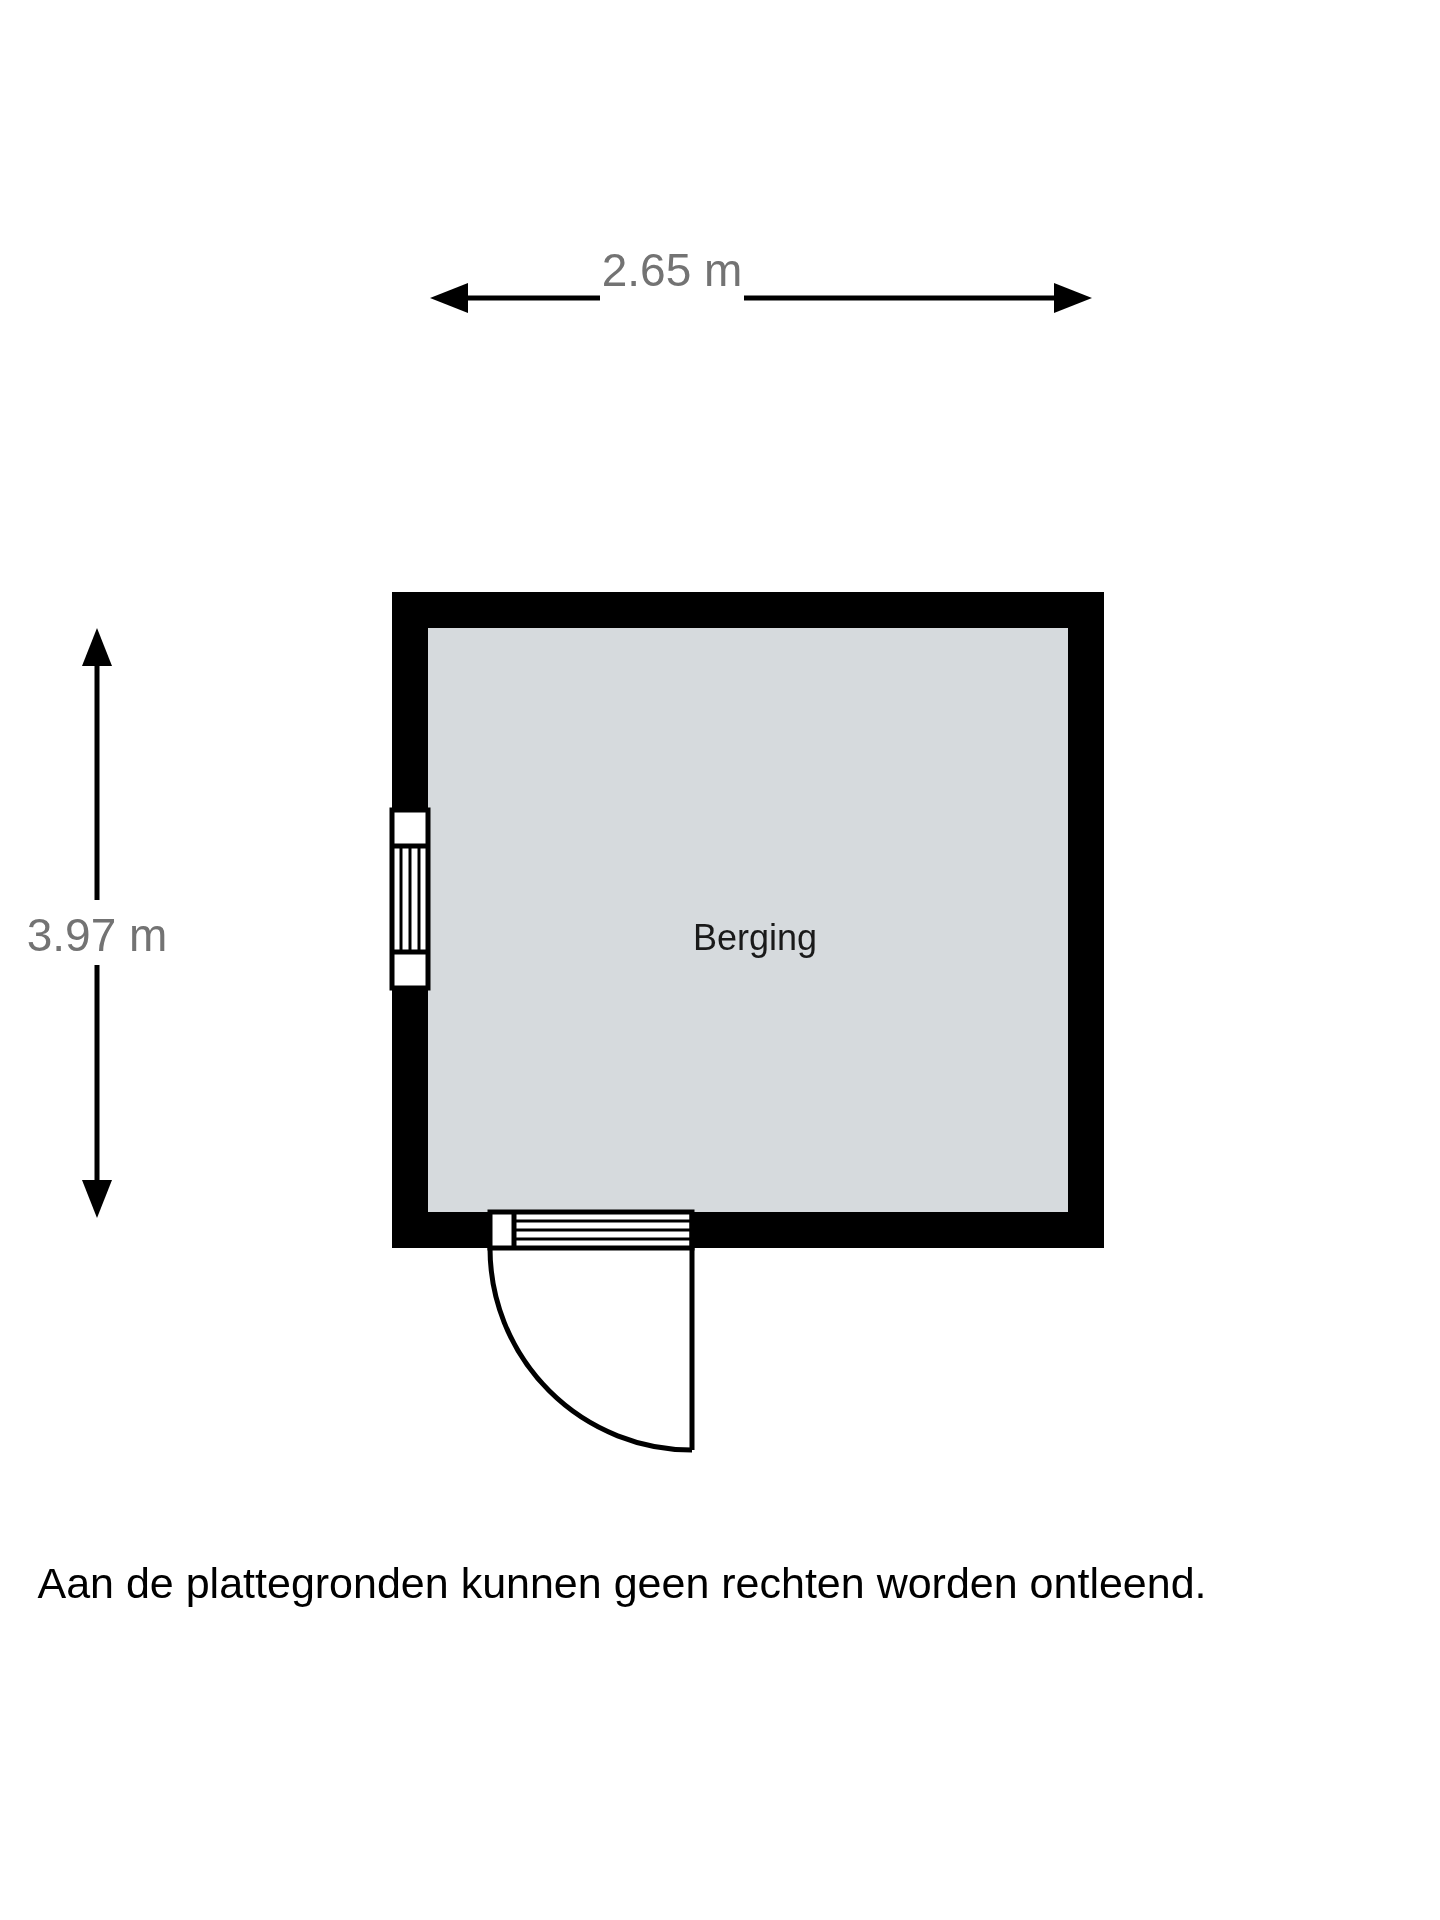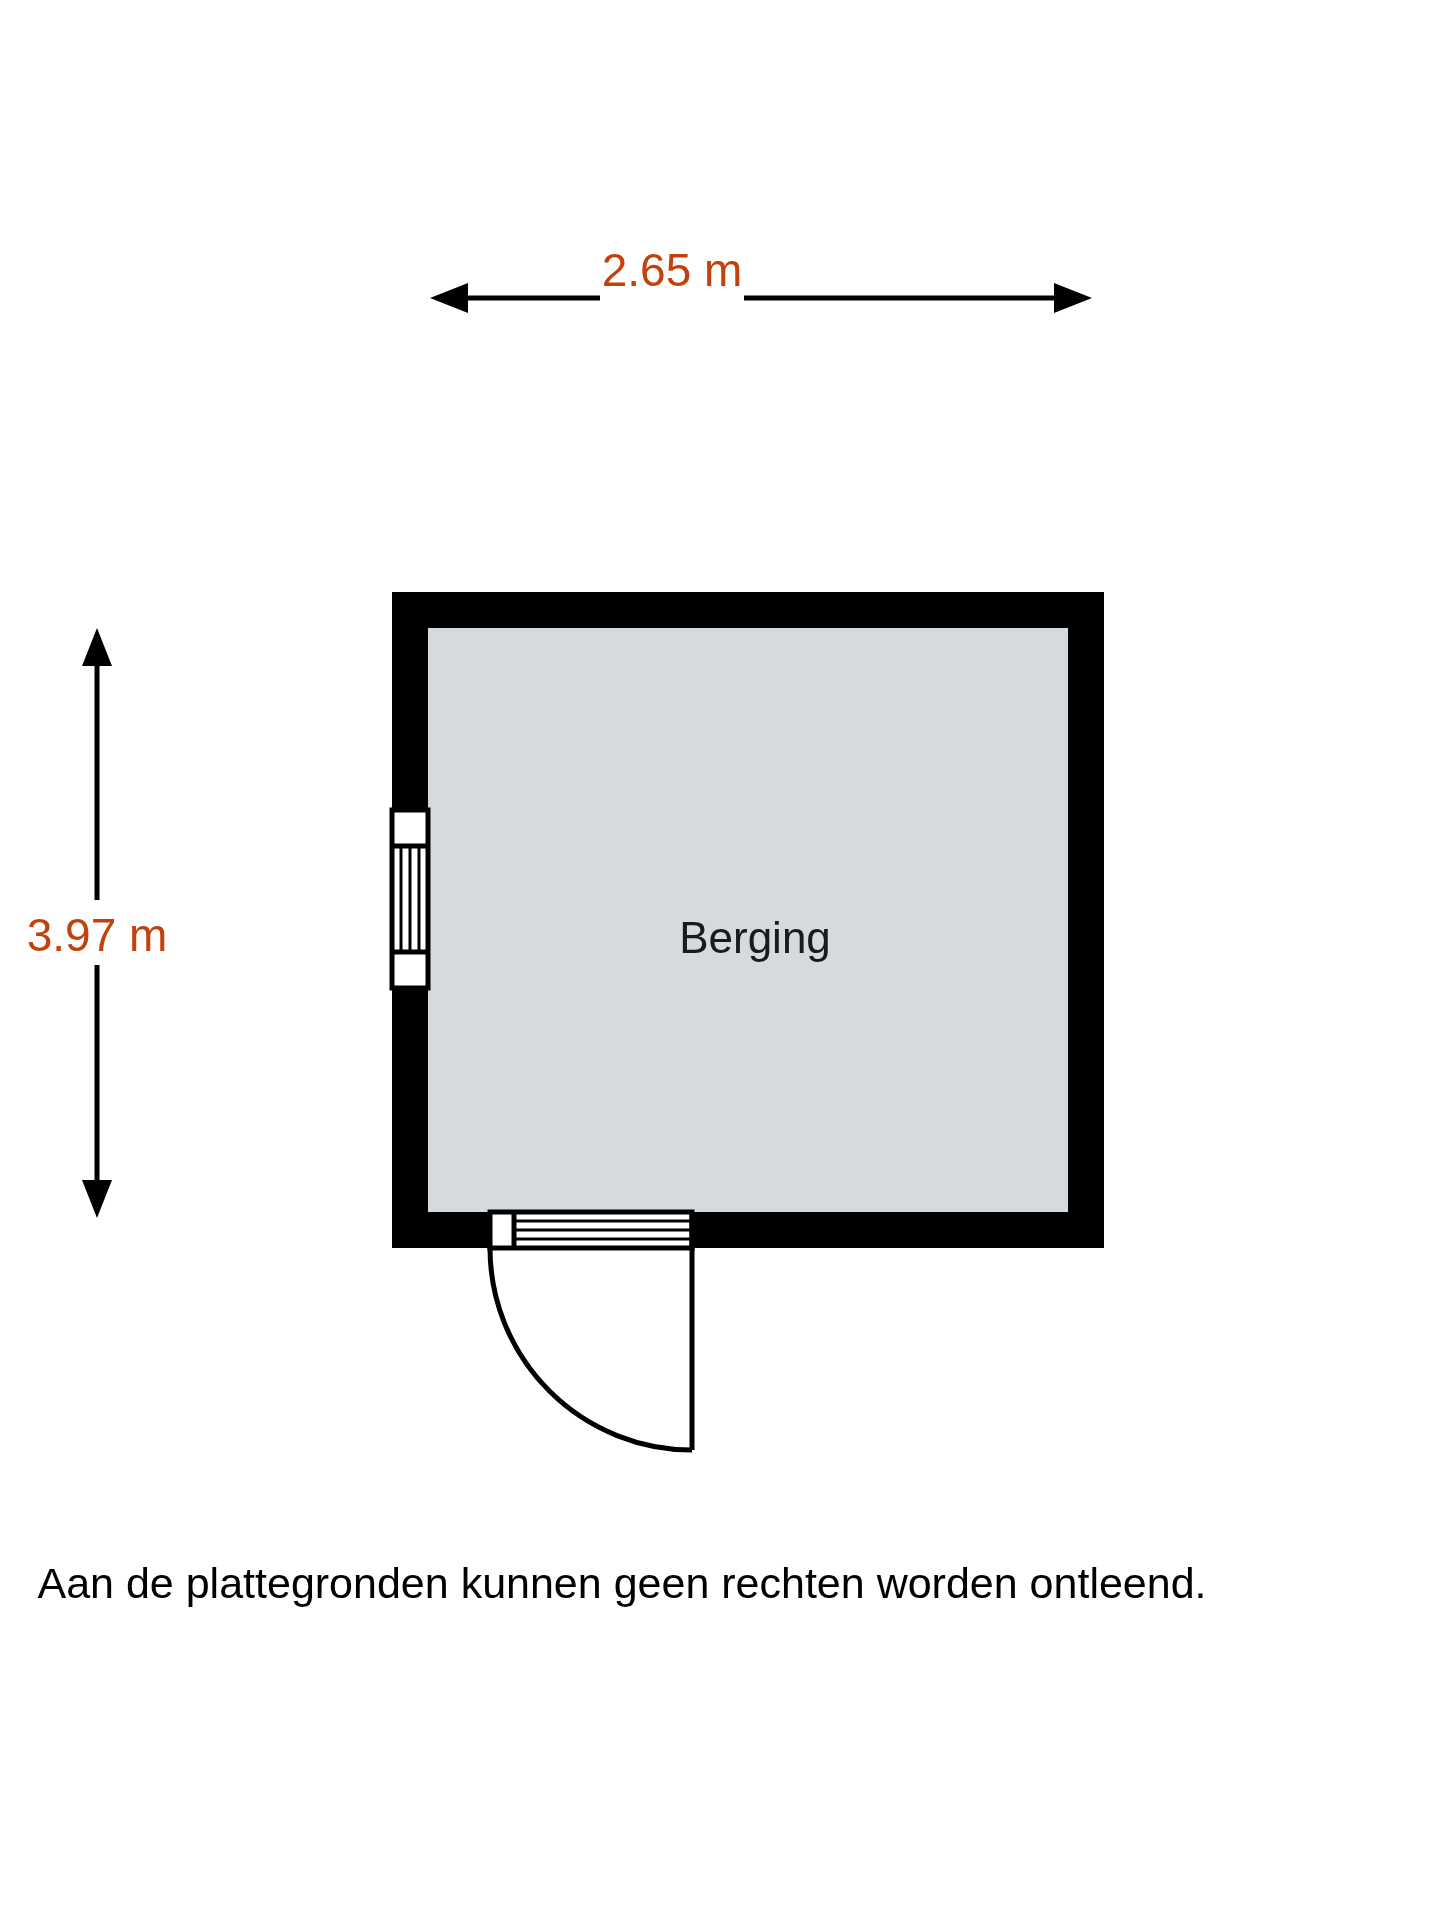--- a/index.html
+++ b/index.html
@@ -25,40 +25,40 @@
   .svg-layer {
     position: absolute;
     left: 0; top: 0;
     width: 1440px;
     height: 1920px;
   }
   .dim-label {
     position: absolute;
     font-size: 46px;
     font-family: "Liberation Sans", sans-serif;
-    color: #c2410c;
+    color: #737373;
     white-space: nowrap;
     line-height: 1;
   }
   #dim-top-label {
     left: 672px;
     top: 270px;
     transform: translate(-50%, -50%);
   }
   #dim-left-label {
     left: 97px;
     top: 935px;
     transform: translate(-50%, -50%);
   }
   #room-label-berging {
     position: absolute;
     left: 755px;
     top: 938px;
     transform: translate(-50%, -50%);
-    font-size: 44px;
+    font-size: 36px;
     font-family: "Liberation Sans", sans-serif;
     color: #1a1a1a;
     white-space: nowrap;
     line-height: 1;
   }
   #footer-block {
     position: absolute;
     left: 0;
     top: 1556px;
     width: 1244px;

